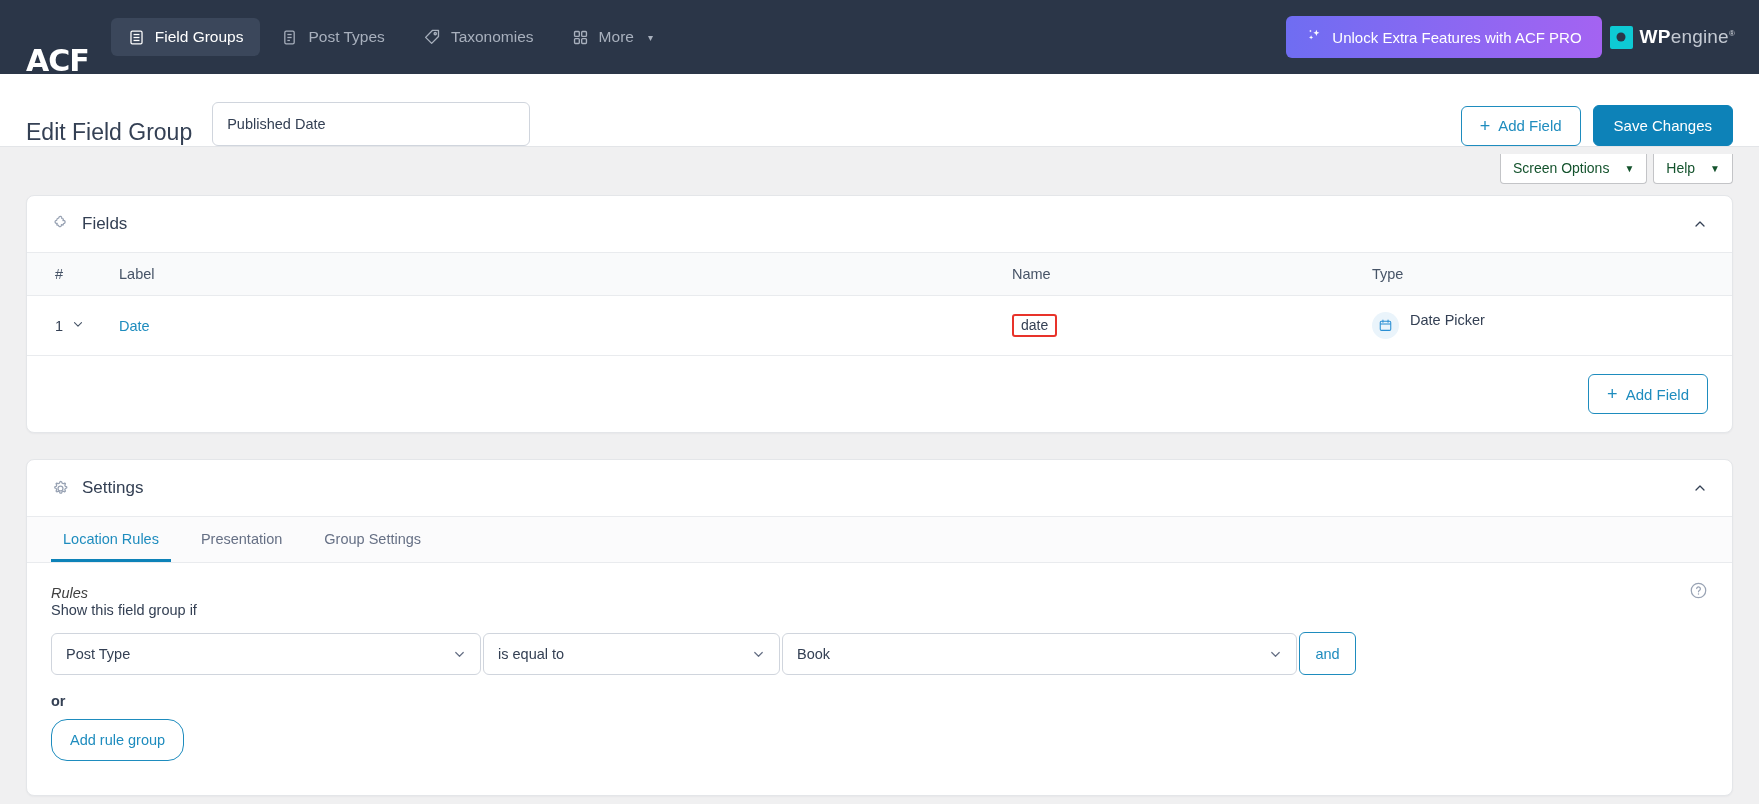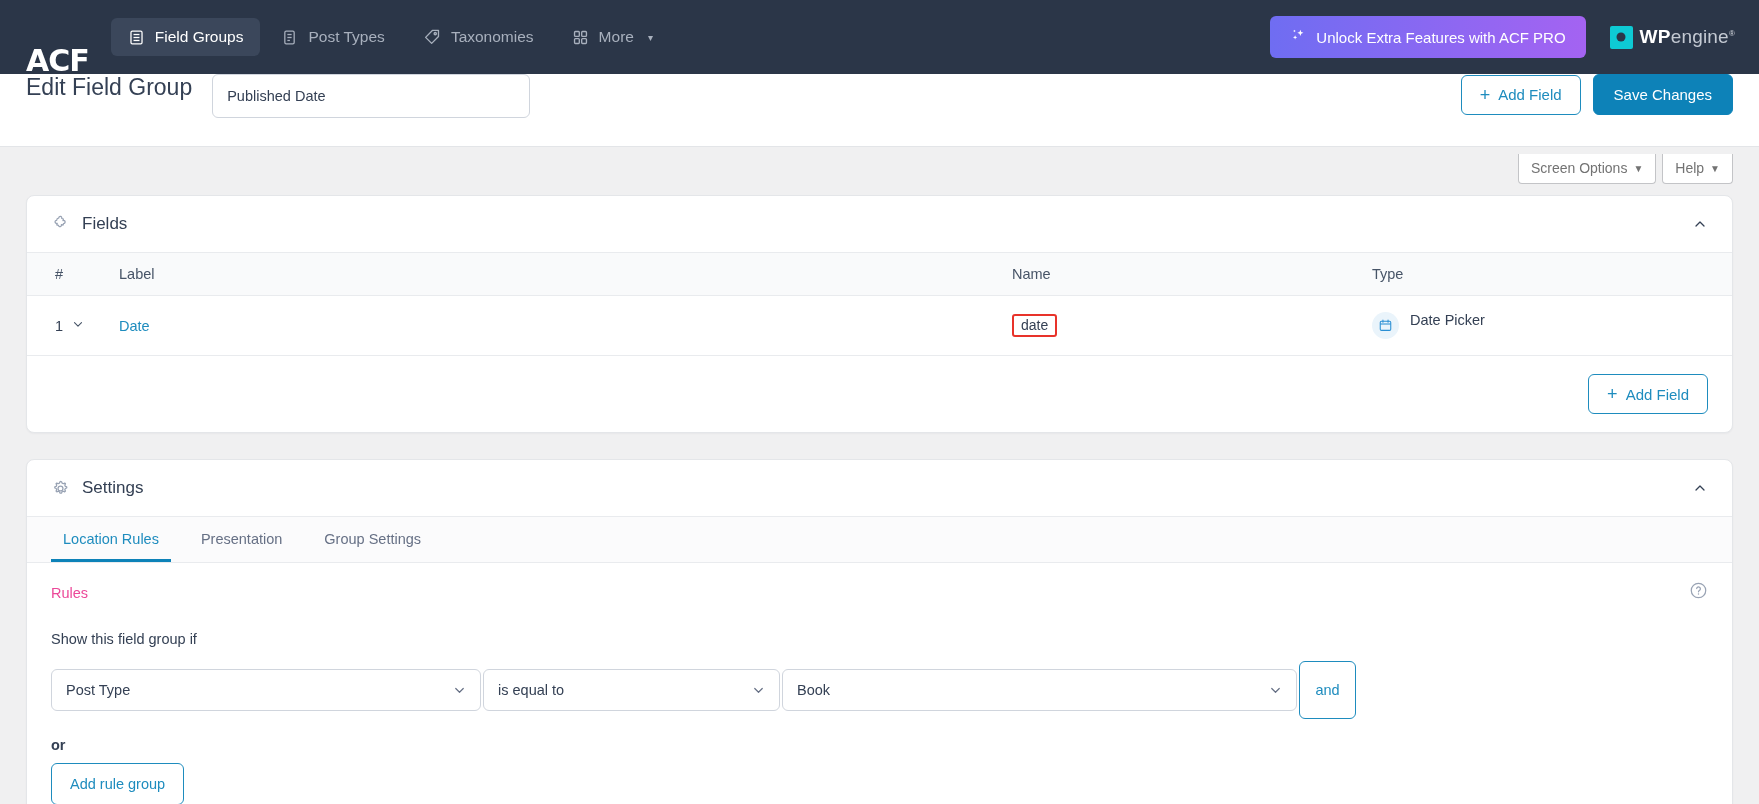--- a/index.html
+++ b/index.html
@@ -42,21 +42,21 @@
     white-space: nowrap;
   }
   .nav-item.active { background: #3b475b; color: #ffffff; }
   .nav-item svg { display: block; }
   .nav-caret { margin-left: 4px; font-size: 10px; }
 
   .navbar-right {
     position: absolute;
     right: 24px;
     top: 0; bottom: 0;
-    display: flex; align-items: center; gap: 24px;
+    display: flex; align-items: center; gap: 8px;
   }
   .pro-btn {
     display: flex; align-items: center; gap: 9px;
     background: linear-gradient(90deg, #6f6df2 0%, #a463f2 100%);
     color: #fff;
     border: none;
     border-radius: 6px;
     padding: 11px 20px;
     font-size: 15px;
     cursor: pointer;
@@ -81,21 +81,21 @@
   .wpe-text { font-size: 19px; color: #d9dde3; letter-spacing: .2px; }
   .wpe-text b { color: #ffffff; font-weight: 800; }
   .wpe-text i { font-style: normal; color: #c4cad3; font-weight: 300; }
   .wpe-text sup { font-size: 8px; vertical-align: super; }
 
   
   .page-header {
     background: #ffffff;
     height: 73px;
     display: flex;
-    align-items: flex-start;
+    align-items: flex-end;
     padding: 0 26px;
     border-bottom: 1px solid #e3e5e8;
     position: relative;
   }
   .page-title {
     font-size: 23px;
     color: #344054;
     font-weight: 400;
     margin-right: 20px;
     white-space: nowrap;
@@ -153,23 +153,23 @@
     top: 7px;
     display: flex; gap: 6px;
   }
   .screen-btn {
     background: #ffffff;
     border: 1px solid #c3c4c7;
     border-top: none;
     border-radius: 0 0 4px 4px;
     padding: 6px 12px 7px;
     font-size: 14px;
-    color: #737373;
-    cursor: pointer;
-    display: flex; align-items: center; gap: 6px;
+    color: #14532d;
+    cursor: pointer;
+    display: flex; align-items: center; gap: 15px;
     font-family: "Liberation Sans", sans-serif;
   }
   .tri { font-size: 10px; }
 
   
   .content { padding: 0 26px; }
   .panel {
     background: #ffffff;
     border: 1px solid #e4e6e9;
     border-radius: 8px;
@@ -251,21 +251,21 @@
     color: #667085;
     cursor: pointer;
     border-bottom: 3px solid transparent;
     margin-right: 18px;
     white-space: nowrap;
     text-align: center;
   }
   .tab.active { color: #1e8cbe; border-bottom-color: #0d82b8; }
 
   .rules-body { padding: 22px 24px 34px; position: relative; }
-  .rules-label { font-size: 14.5px; color: #ec4899; margin-bottom: 30px; }
+  .rules-label { font-size: 14.5px; color: #404040; margin-bottom: 1px; font-style: italic; }
   .rules-sub   { font-size: 14.5px; color: #344054; margin-bottom: 14px; }
   .help-circle {
     position: absolute; right: 24px; top: 18px;
     width: 19px; height: 19px;
     cursor: pointer;
   }
   .rule-row { display: flex; align-items: center; gap: 2px; }
   .select-box {
     height: 42px;
     border: 1px solid #d0d5dd;
@@ -281,37 +281,37 @@
   .select-box .sel-caret {
     position: absolute; right: 13px; top: 50%;
     transform: translateY(-50%);
     color: #667085;
     display: flex;
   }
   .sel-w1 { width: 430px; }
   .sel-w2 { width: 297px; }
   .sel-w3 { width: 515px; }
   .and-btn {
-    height: 58px;
+    height: 43px;
     min-width: 57px;
     border: 1px solid #1e8cbe;
     border-radius: 6px;
     color: #1e8cbe;
     background: #fff;
     font-size: 14.5px;
     display: flex; align-items: center; justify-content: center;
     cursor: pointer;
     font-family: "Liberation Sans", sans-serif;
   }
   .or-text { font-size: 14.5px; color: #344054; margin: 18px 0 10px; font-weight: 600; }
   .add-rule-btn {
     border: 1px solid #1e8cbe;
     color: #1e8cbe;
     background: #fff;
-    border-radius: 6px;
+    border-radius: 16px;
     padding: 12px 18px;
     font-size: 14.5px;
     cursor: pointer;
     font-family: "Liberation Sans", sans-serif;
   }
 </style>
 </head>
 <body>
 
 <div class="acf-navbar">

